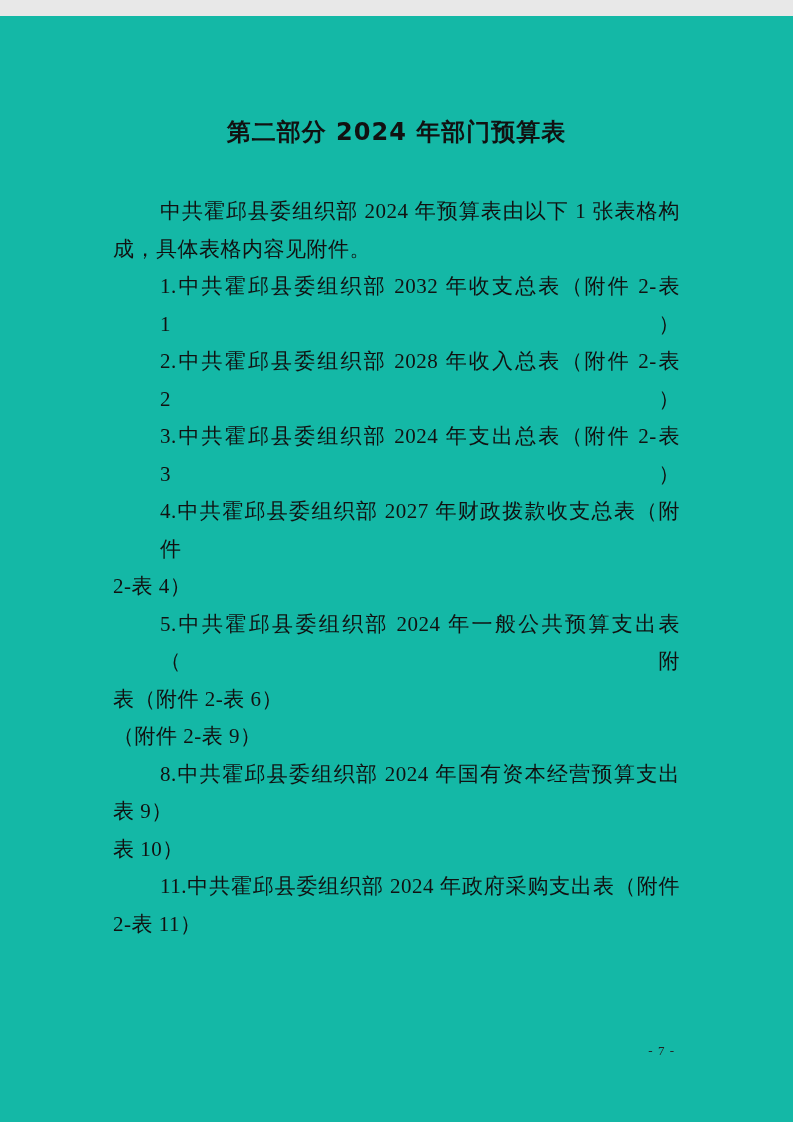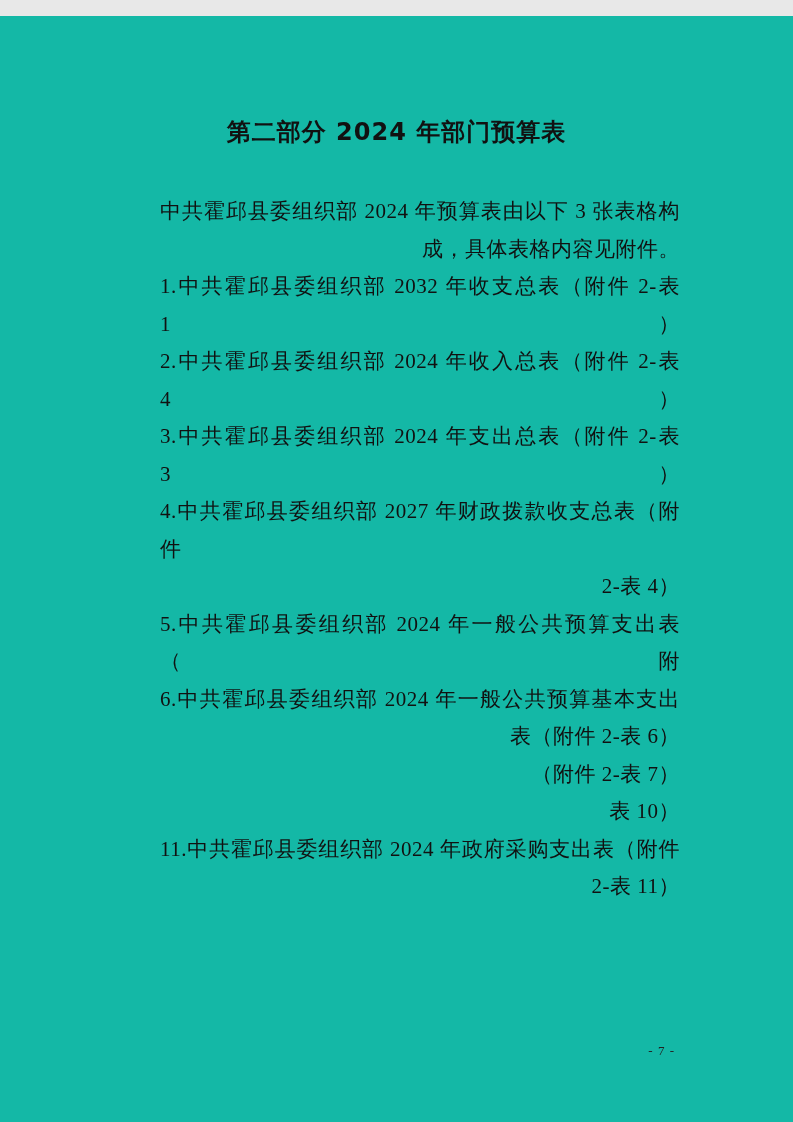--- a/index.html
+++ b/index.html
@@ -32,21 +32,21 @@
   }
   .body-text {
     position: absolute;
     left: 113px;
     top: 177px;
     width: 567px;
     font-size: 21px;
   }
   .line {
     line-height: 37.5px;
-    text-align: right;
+    text-align: left;
     letter-spacing: 0.5px;
     white-space: normal;
   }
   .indent {
     padding-left: 47px;
   }
   .jfy {
     text-align: justify;
     text-align-last: justify;
   }
@@ -62,31 +62,32 @@
   }
 </style>
 </head>
 <body>
 
 <div class="page">
 
   <h1 class="title">第二部分 2024 年部门预算表</h1>
 
   <div class="body-text">
-    <div class="line indent jfy">中共霍邱县委组织部 2024 年预算表由以下 3 张表格构</div>
+    <div class="line indent jfy">中共霍邱县委组织部 2024 年预算表由以下 1 张表格构</div>
     <div class="line">成，具体表格内容见附件。</div>
     <div class="line indent jfy">1.中共霍邱县委组织部 2032 年收支总表（附件 2-表 1）</div>
-    <div class="line indent jfy">2.中共霍邱县委组织部 2024 年收入总表（附件 2-表 4）</div>
+    <div class="line indent jfy">2.中共霍邱县委组织部 2028 年收入总表（附件 2-表 2）</div>
     <div class="line indent jfy">3.中共霍邱县委组织部 2024 年支出总表（附件 2-表 3）</div>
     <div class="line indent jfy">4.中共霍邱县委组织部 2027 年财政拨款收支总表（附件</div>
     <div class="line">2-表 4）</div>
     <div class="line indent jfy">5.中共霍邱县委组织部 2024 年一般公共预算支出表（附</div>
-    <div class="line indent jfy">6.中共霍邱县委组织部 2024 年一般公共预算基本支出</div>
     <div class="line">表（附件 2-表 6）</div>
-    <div class="line">（附件 2-表 7）</div>
+    <div class="line">（附件 2-表 9）</div>
+    <div class="line indent jfy">8.中共霍邱县委组织部 2024 年国有资本经营预算支出</div>
+    <div class="line">表 9）</div>
     <div class="line">表 10）</div>
     <div class="line indent jfy">11.中共霍邱县委组织部 2024 年政府采购支出表（附件</div>
     <div class="line">2-表 11）</div>
 
   </div>
 
   <div class="page-number">- 7 -</div>
 
 </div>
 

